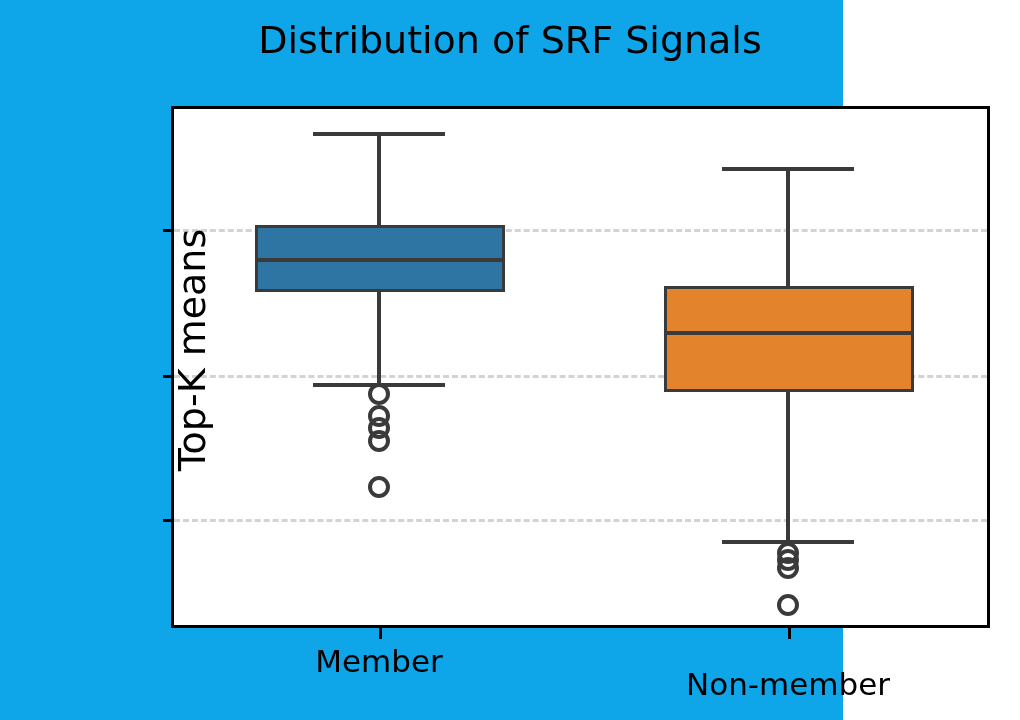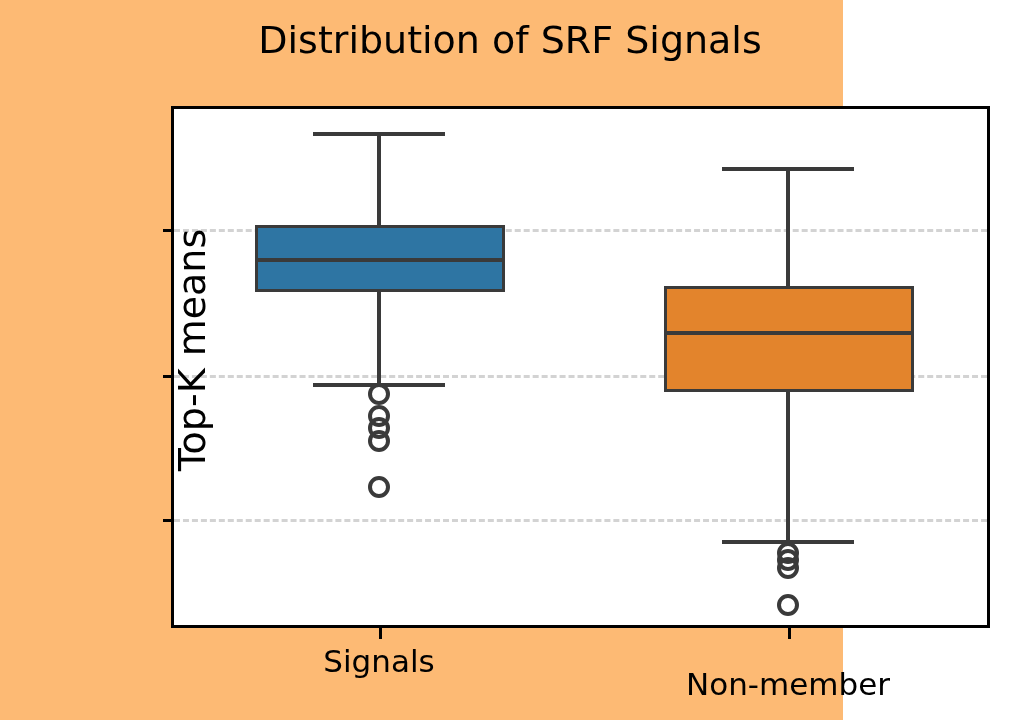--- a/index.html
+++ b/index.html
@@ -10,21 +10,21 @@
   body {
     width: 1020px;
     height: 720px;
     font-family: "DejaVu Sans", sans-serif;
     overflow: hidden;
   }
   #figure {
     position: relative;
     width: 843px;
     height: 720px;
-    background: #fdba74;
+    background: #0ea5e9;
   }
   #chart-title {
     position: absolute;
     left: 0;
     top: 20px;
     width: 1020px;
     text-align: center;
     font-size: 38px;
     color: #000000;
     letter-spacing: 0px;
@@ -129,21 +129,21 @@
 
     <div class="ytick-mark" style="top:120px;"></div>
     <div class="ytick-mark" style="top:266px;"></div>
     <div class="ytick-mark" style="top:410px;"></div>
 
     <div id="ylabel">Top-K means</div>
 
     <div class="xtick-mark" style="left:205px;"></div>
     <div class="xtick-mark" style="left:614px;"></div>
 
-    <div class="xtick-label" style="left:5px;">Signals</div>
+    <div class="xtick-label" style="left:5px;">Member</div>
     <div class="xtick-label" style="left:414px;margin-top:23px;">Non-member</div>
 
     <div>
 
       <div class="bp-whisker" style="left:203px; top:23px; height:93px;"></div>
       <div class="bp-cap" style="left:139px; top:23px; width:132px;"></div>
 
       <div class="bp-box" style="left:81px; top:116px; width:250px; height:67px; background:#2e75a3;"></div>
       <div class="bp-median" style="left:81px; top:149px; width:250px;"></div>
 

